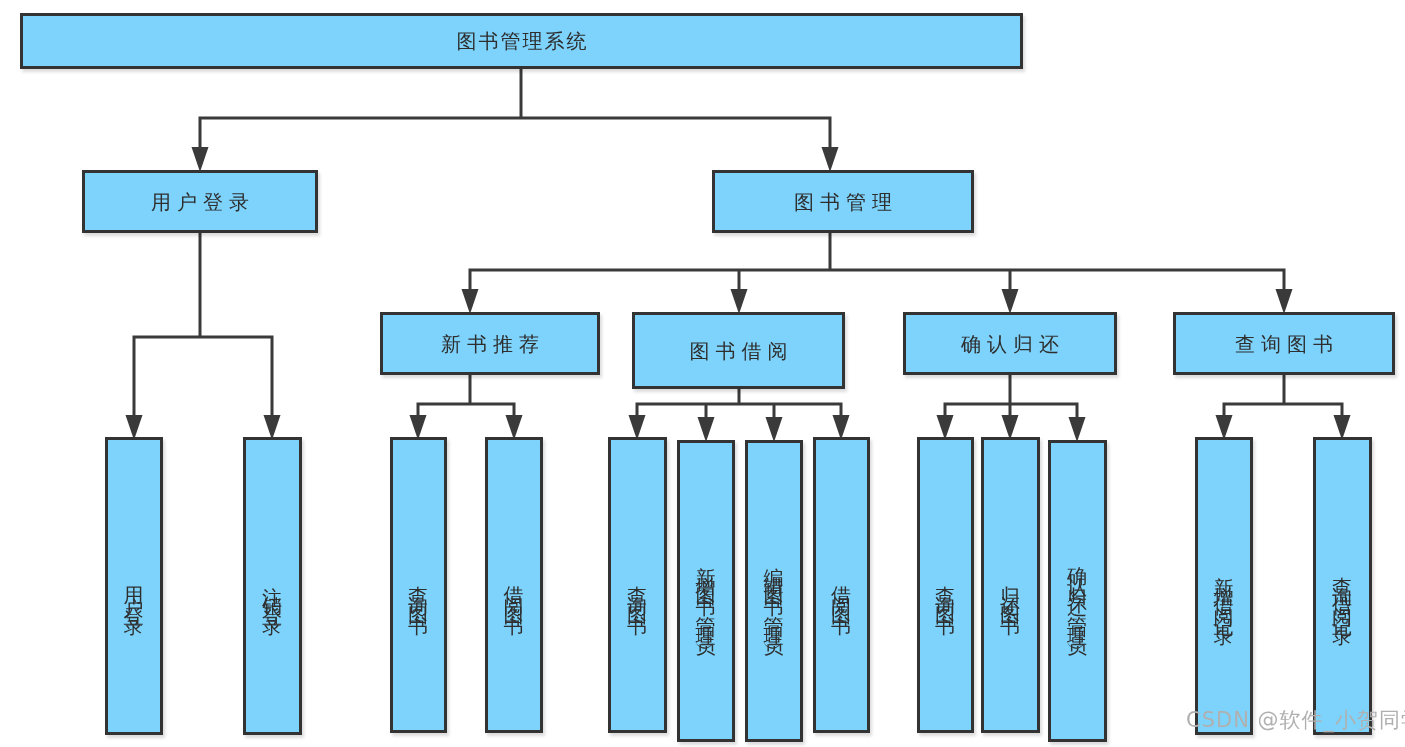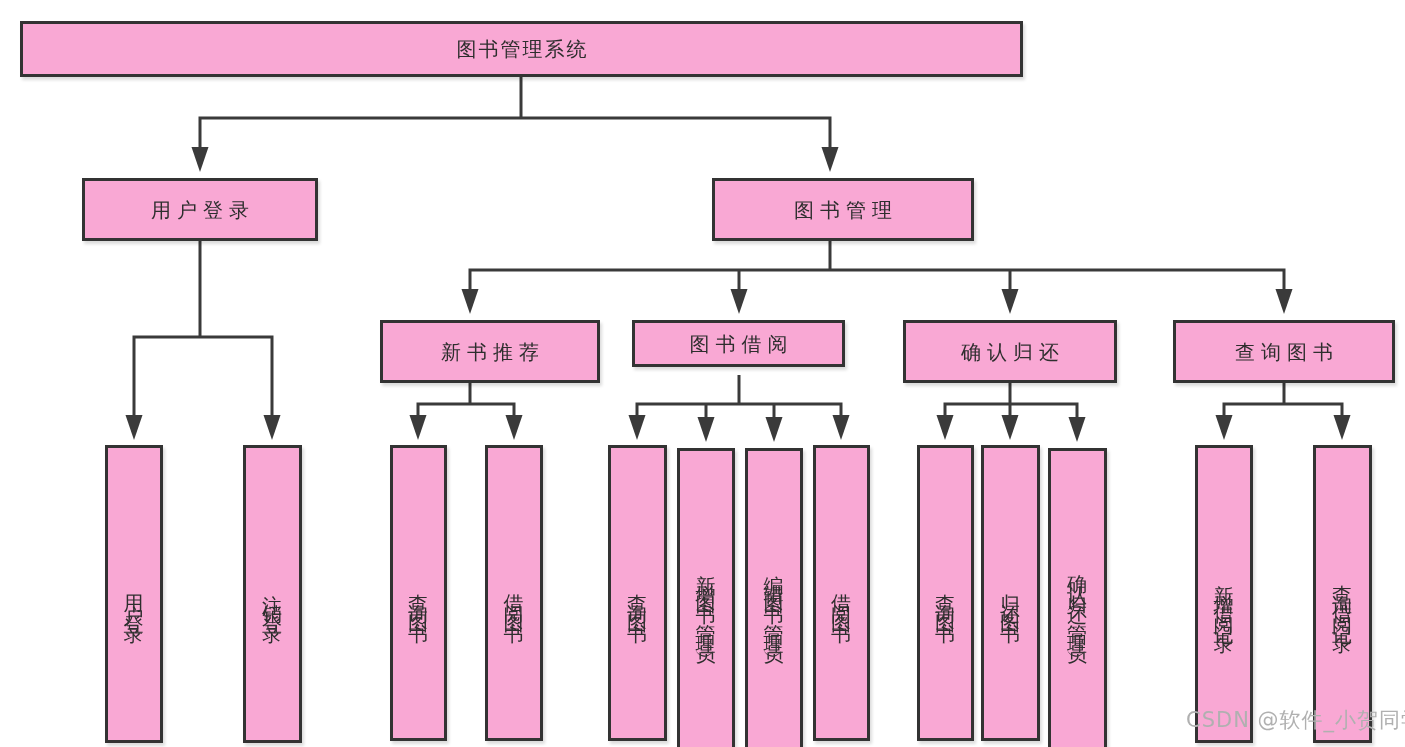--- a/index.html
+++ b/index.html
@@ -12,30 +12,29 @@
     overflow: hidden;
   }
   #connectors {
     position: absolute;
     left: 0; top: 0;
     z-index: 1;
   }
   .node {
     position: absolute;
     box-sizing: border-box;
-    background: #f9a8d4;
+    background: #7dd3fc;
     border: 3px solid #333333;
     color: #2e2e2e;
     display: flex;
     align-items: center;
     justify-content: center;
     z-index: 2;
     box-shadow: 2px 3px 3px rgba(0,0,0,0.14);
     line-height: 1;
-    margin-top: 8px;
   }
   .hnode {
     font-size: 20px;
     letter-spacing: 6px;
     padding-left: 6px;
   }
   .rootnode {
     font-size: 20px;
     letter-spacing: 2px;
     padding-left: 2px;
@@ -120,21 +119,21 @@
       <polygon points="1333.5,415 1350.5,415 1342,440"></polygon>
     </g>
   </svg>
 
   <div class="node rootnode" style="left:20px; top:13px; width:1003px; height:56px;">图书管理系统</div>
 
   <div class="node hnode" style="left:82px; top:170px; width:236px; height:63px;">用户登录</div>
   <div class="node hnode" style="left:712px; top:170px; width:262px; height:63px;">图书管理</div>
 
   <div class="node hnode" style="left:380px; top:312px; width:220px; height:63px;">新书推荐</div>
-  <div class="node hnode" style="left:632px; top:312px; width:213px; height:47px;">图书借阅</div>
+  <div class="node hnode" style="left:632px; top:312px; width:213px; height:77px;">图书借阅</div>
   <div class="node hnode" style="left:903px; top:312px; width:214px; height:63px;">确认归还</div>
   <div class="node hnode" style="left:1173px; top:312px; width:222px; height:63px;">查询图书</div>
 
   <div class="node vnode" style="left:105px; top:437px; width:58px; height:298px;">用户登录</div>
   <div class="node vnode" style="left:243px; top:437px; width:59px; height:298px;">注销登录</div>
 
   <div class="node vnode" style="left:390px; top:437px; width:57px; height:296px;">查询图书</div>
   <div class="node vnode" style="left:485px; top:437px; width:58px; height:296px;">借阅图书</div>
 
   <div class="node vnode" style="left:608px; top:437px; width:59px; height:296px;">查询图书</div>

